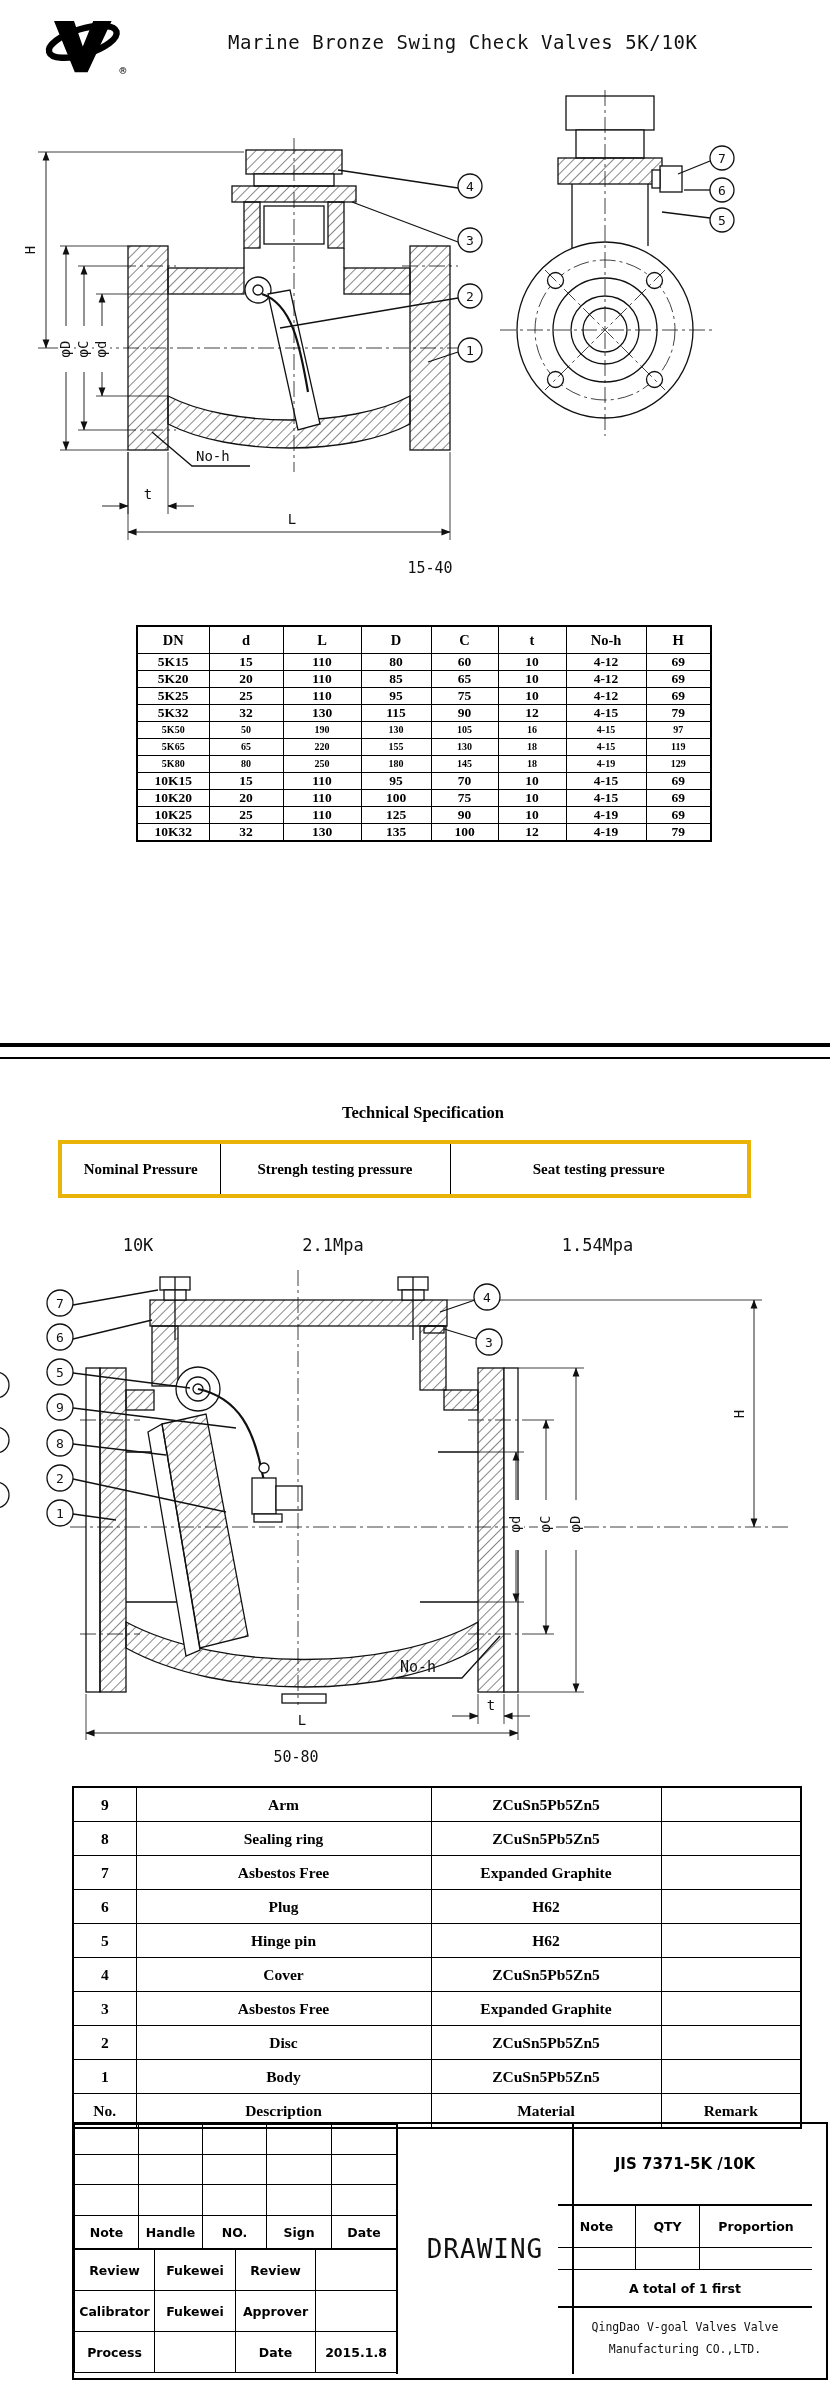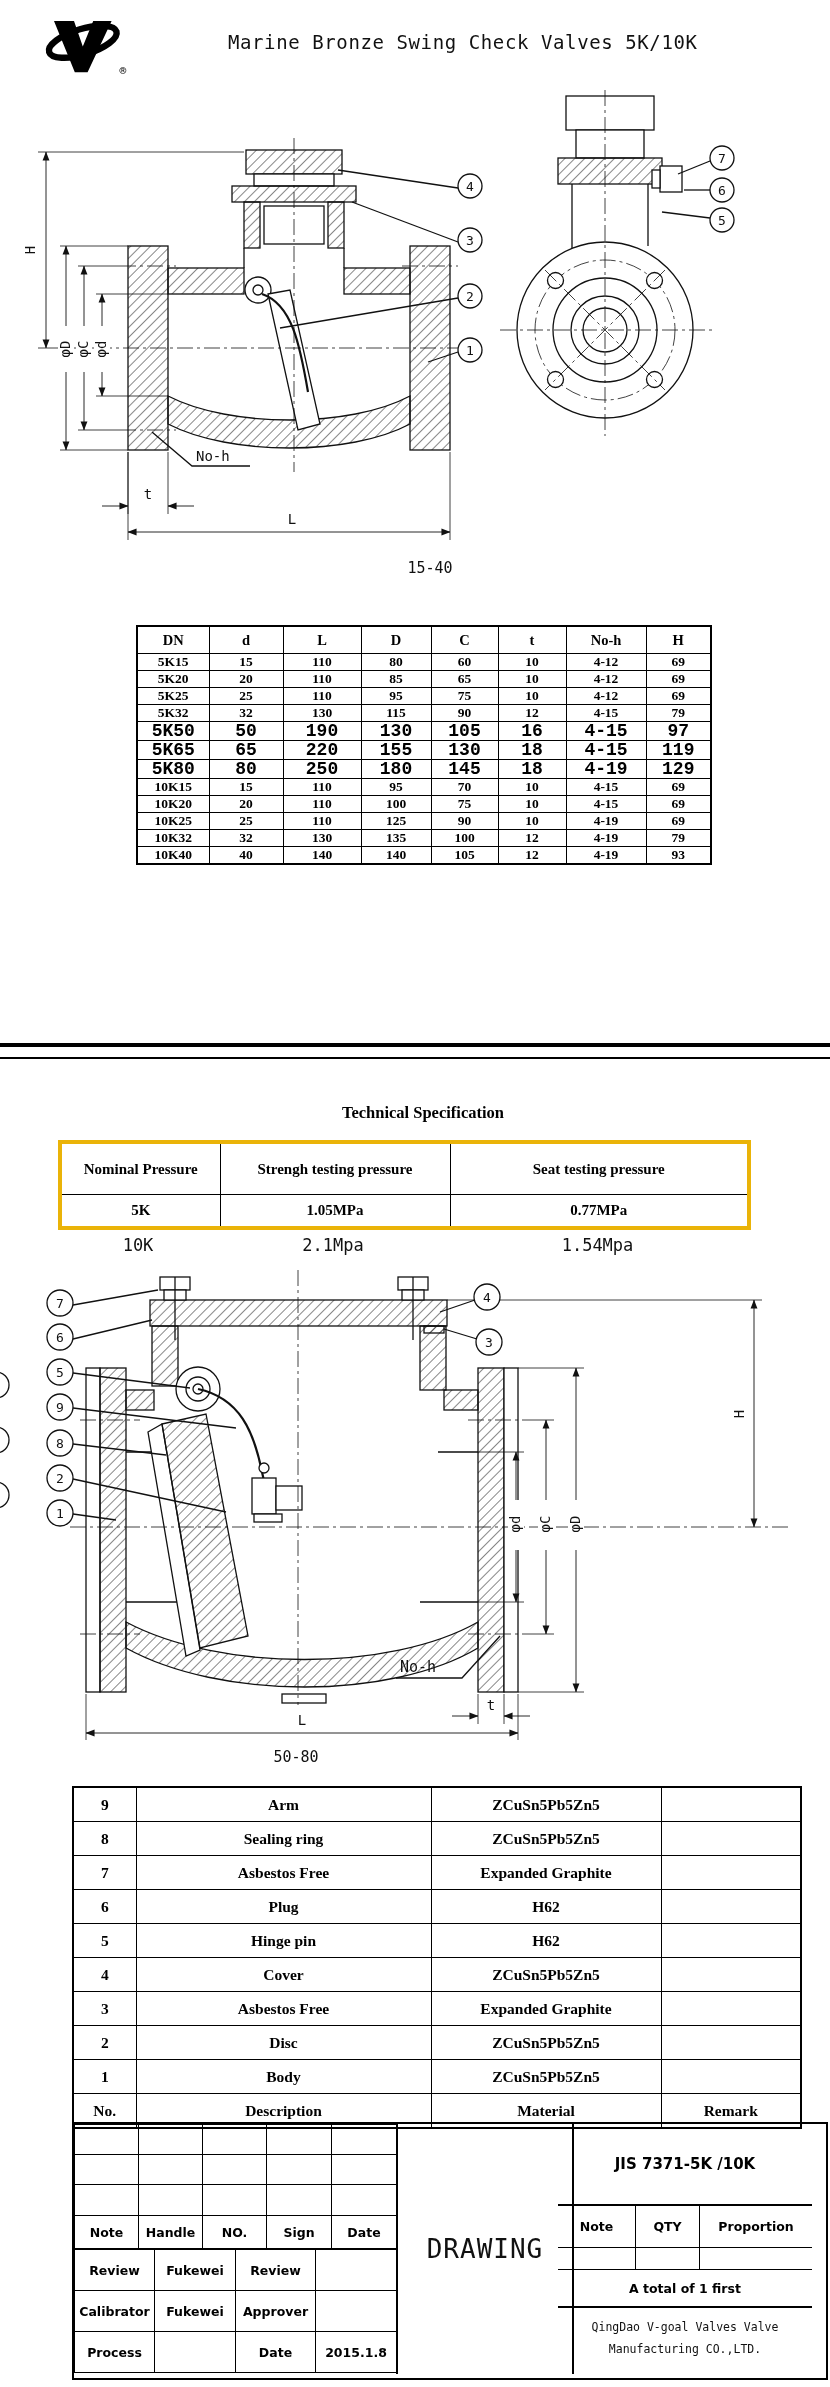--- a/index.html
+++ b/index.html
@@ -25,21 +25,21 @@
   .mid{text-anchor:middle}
 
   
   table{border-collapse:collapse;table-layout:fixed}
   td,th{border:1px solid #000;text-align:center;vertical-align:middle;padding:0;overflow:hidden}
 
   .dim-table{position:absolute;left:136px;top:625px;width:574px;border:2px solid #000;
              font-family:"Liberation Serif",serif;font-weight:bold}
   .dim-table th{height:26px;font-size:14.5px}
   .dim-table td{height:16px;font-size:13.5px;line-height:1}
-  .dim-table .bold-row td{font-family:Liberation Mono, monospace;font-size:18px;font-weight:700}
+  .dim-table .bold-row td{font-family:Liberation Serif, serif;font-size:10px;font-weight:700}
 
   .div-rule{left:0;width:830px;background:#000}
 
   #spec-title{left:238px;top:1103px;width:266px;text-align:right;
               font-family:"Liberation Serif",serif;font-weight:bold;font-size:16.5px}
   .spec-table{position:absolute;left:58px;top:1140px;width:689px;border:4px solid #eab308;
               font-family:"Liberation Serif",serif;font-weight:bold}
   .spec-table .spec-head td{height:50px;font-size:15px}
   .spec-table .spec-datarow td{height:31px;font-size:15px}
   .spec-wrap{display:inline-block;max-width:160px;line-height:1.25}
@@ -355,54 +355,39 @@
           <td>10K32</td>
           <td>32</td>
           <td>130</td>
           <td>135</td>
           <td>100</td>
           <td>12</td>
           <td>4-19</td>
           <td>79</td>
         </tr>
 
-        <tr>
-          <td>10K40</td>
-          <td>40</td>
-          <td>140</td>
-          <td>140</td>
-          <td>105</td>
-          <td>12</td>
-          <td>4-19</td>
-          <td>93</td>
-        </tr>
       </tbody>
   </table>
 
   <div class="abs div-rule" style="top:1043px;height:4px"></div>
   <div class="abs div-rule" style="top:1057px;height:2px"></div>
 
   <div id="spec-title" class="abs">Technical Specification</div>
 
   <table class="spec-table">
     <colgroup>
         <col style="width:160px">
         <col style="width:230px">
         <col style="width:299px">
       </colgroup>
     <tbody>
         <tr class="spec-head">
       <td>Nominal Pressure</td>
       <td><span class="spec-wrap">Strengh testing pressure</span></td>
       <td>Seat testing pressure</td>
-    </tr>
-    <tr class="spec-datarow">
-      <td>5K</td>
-      <td>1.05MPa</td>
-      <td>0.77MPa</td>
     </tr>
   </tbody>
     </table>
   <div class="abs row10k">
     <span>10K</span>
     <span>2.1Mpa</span>
     <span>1.54Mpa</span>
   </div>
 
   <svg id="d2" width="830" height="512" viewBox="0 1265 830 512" style="top:1265px">

